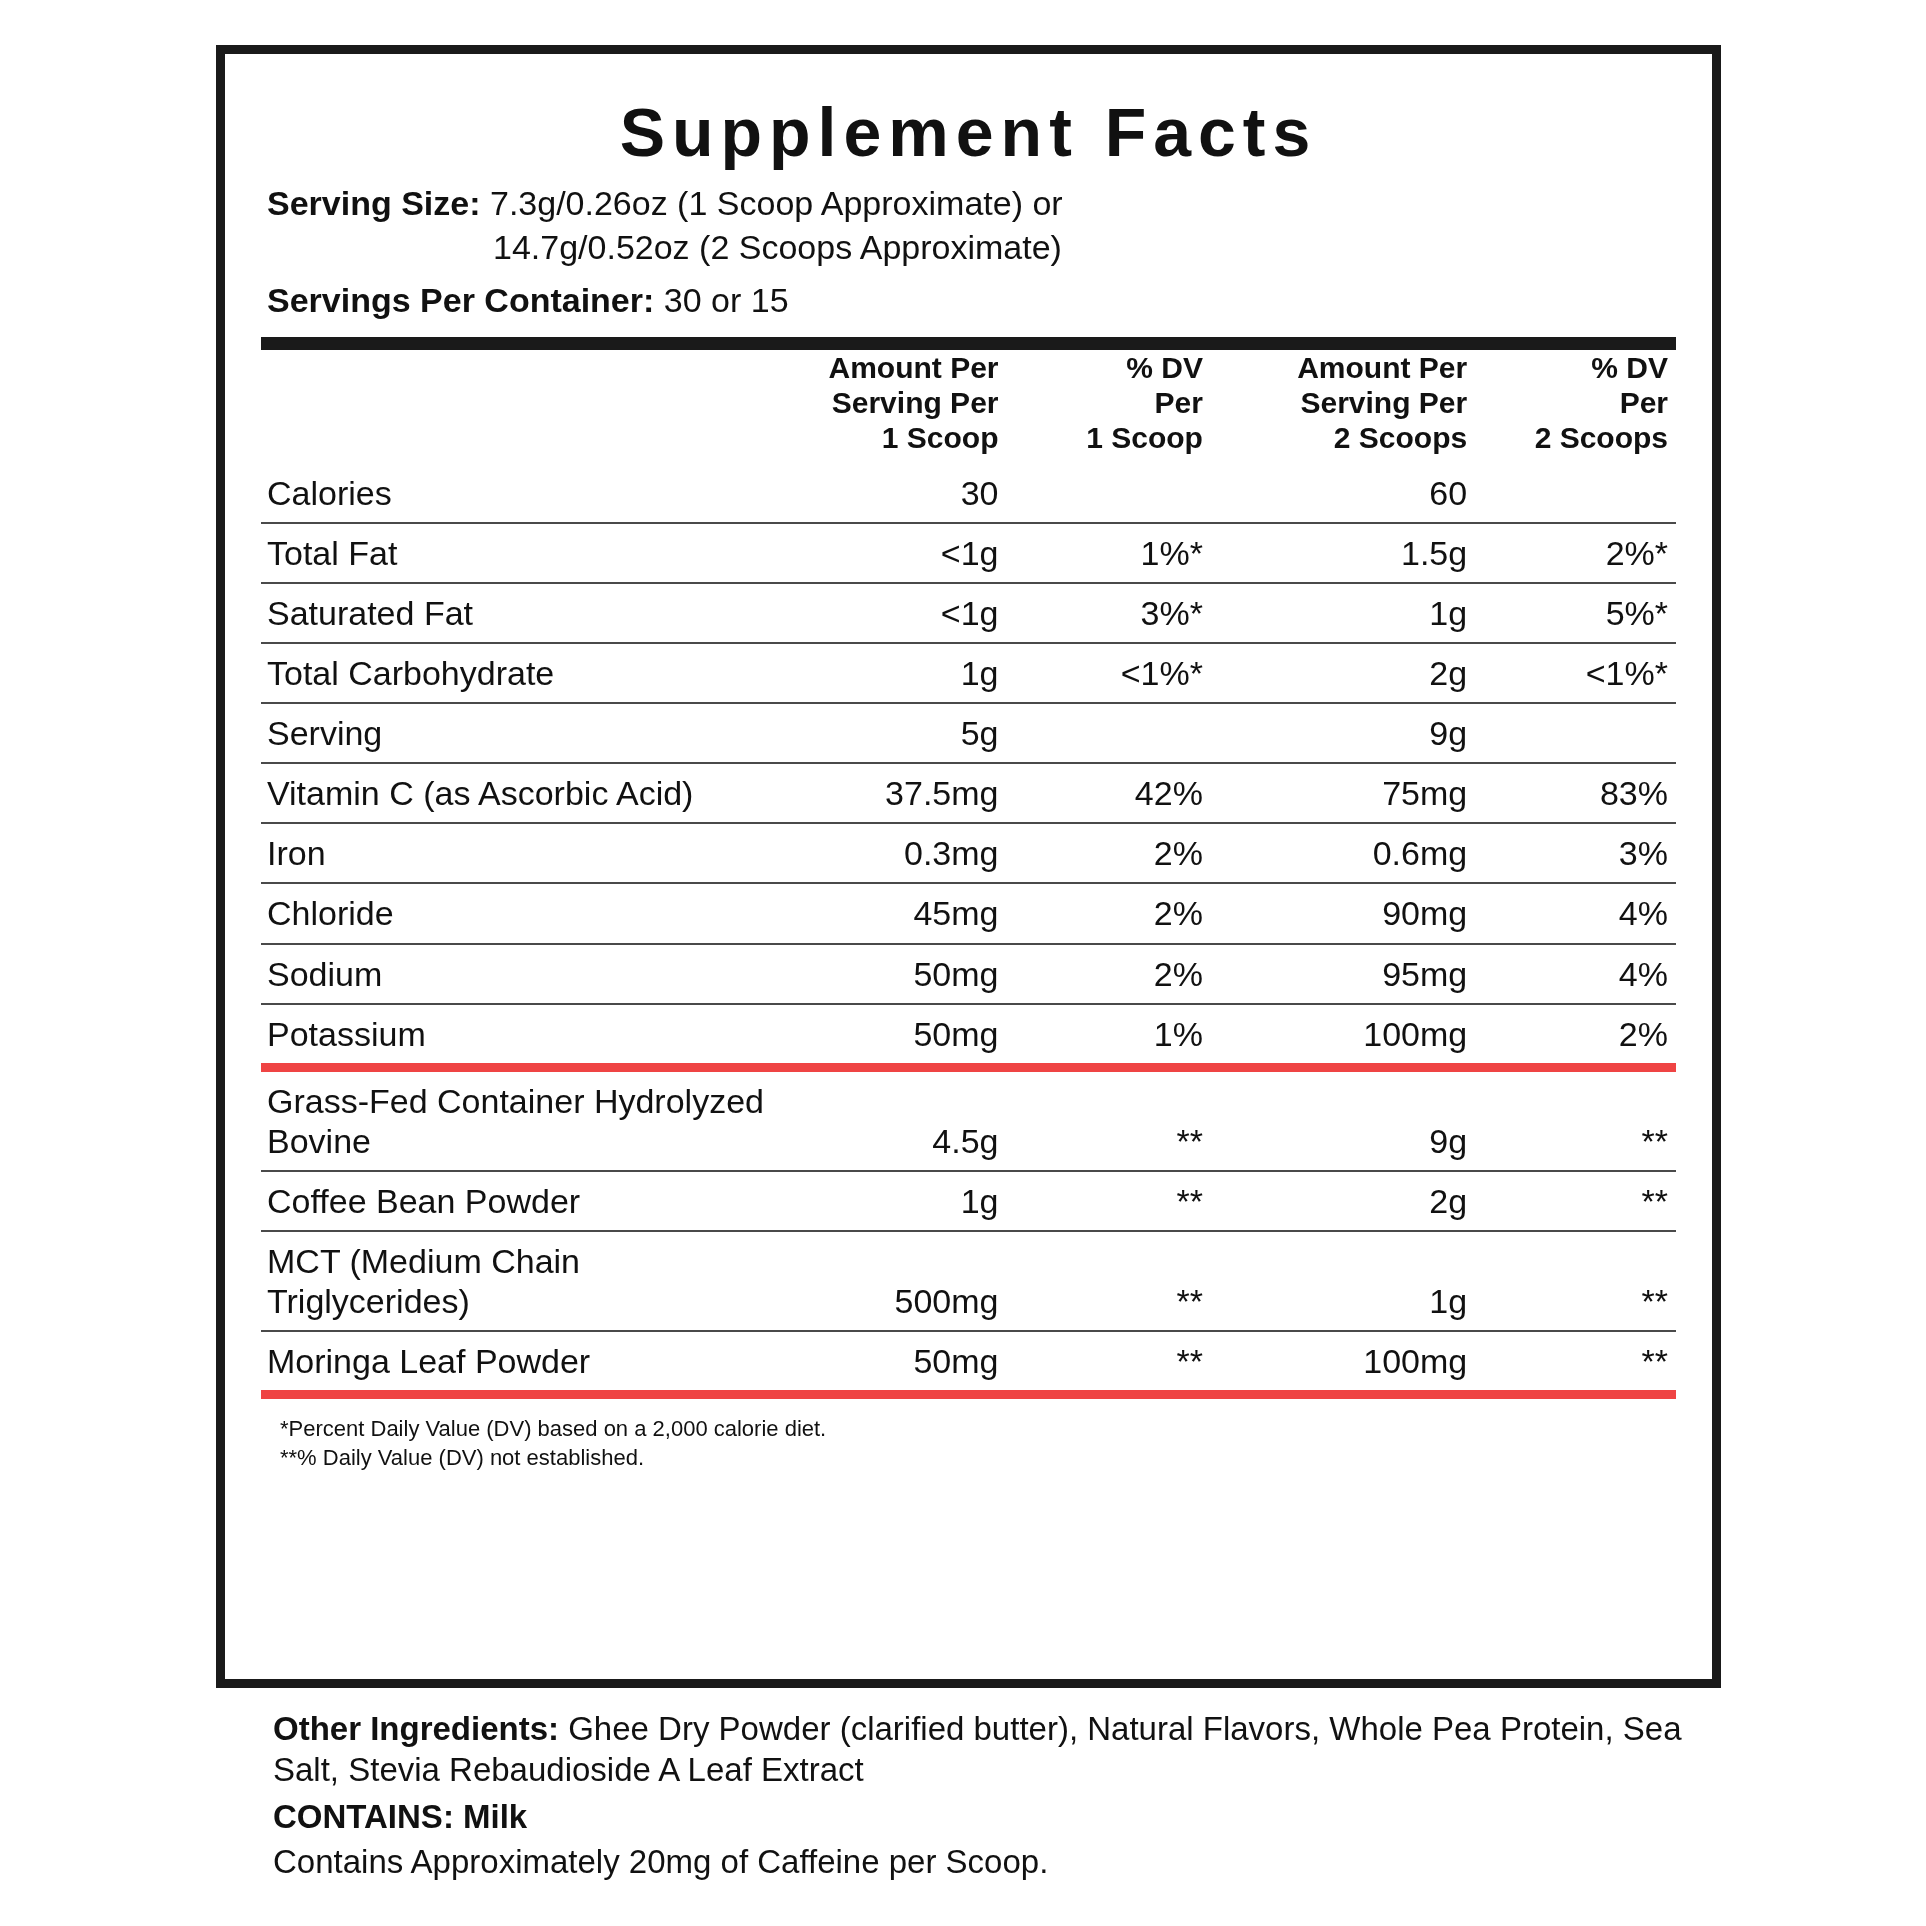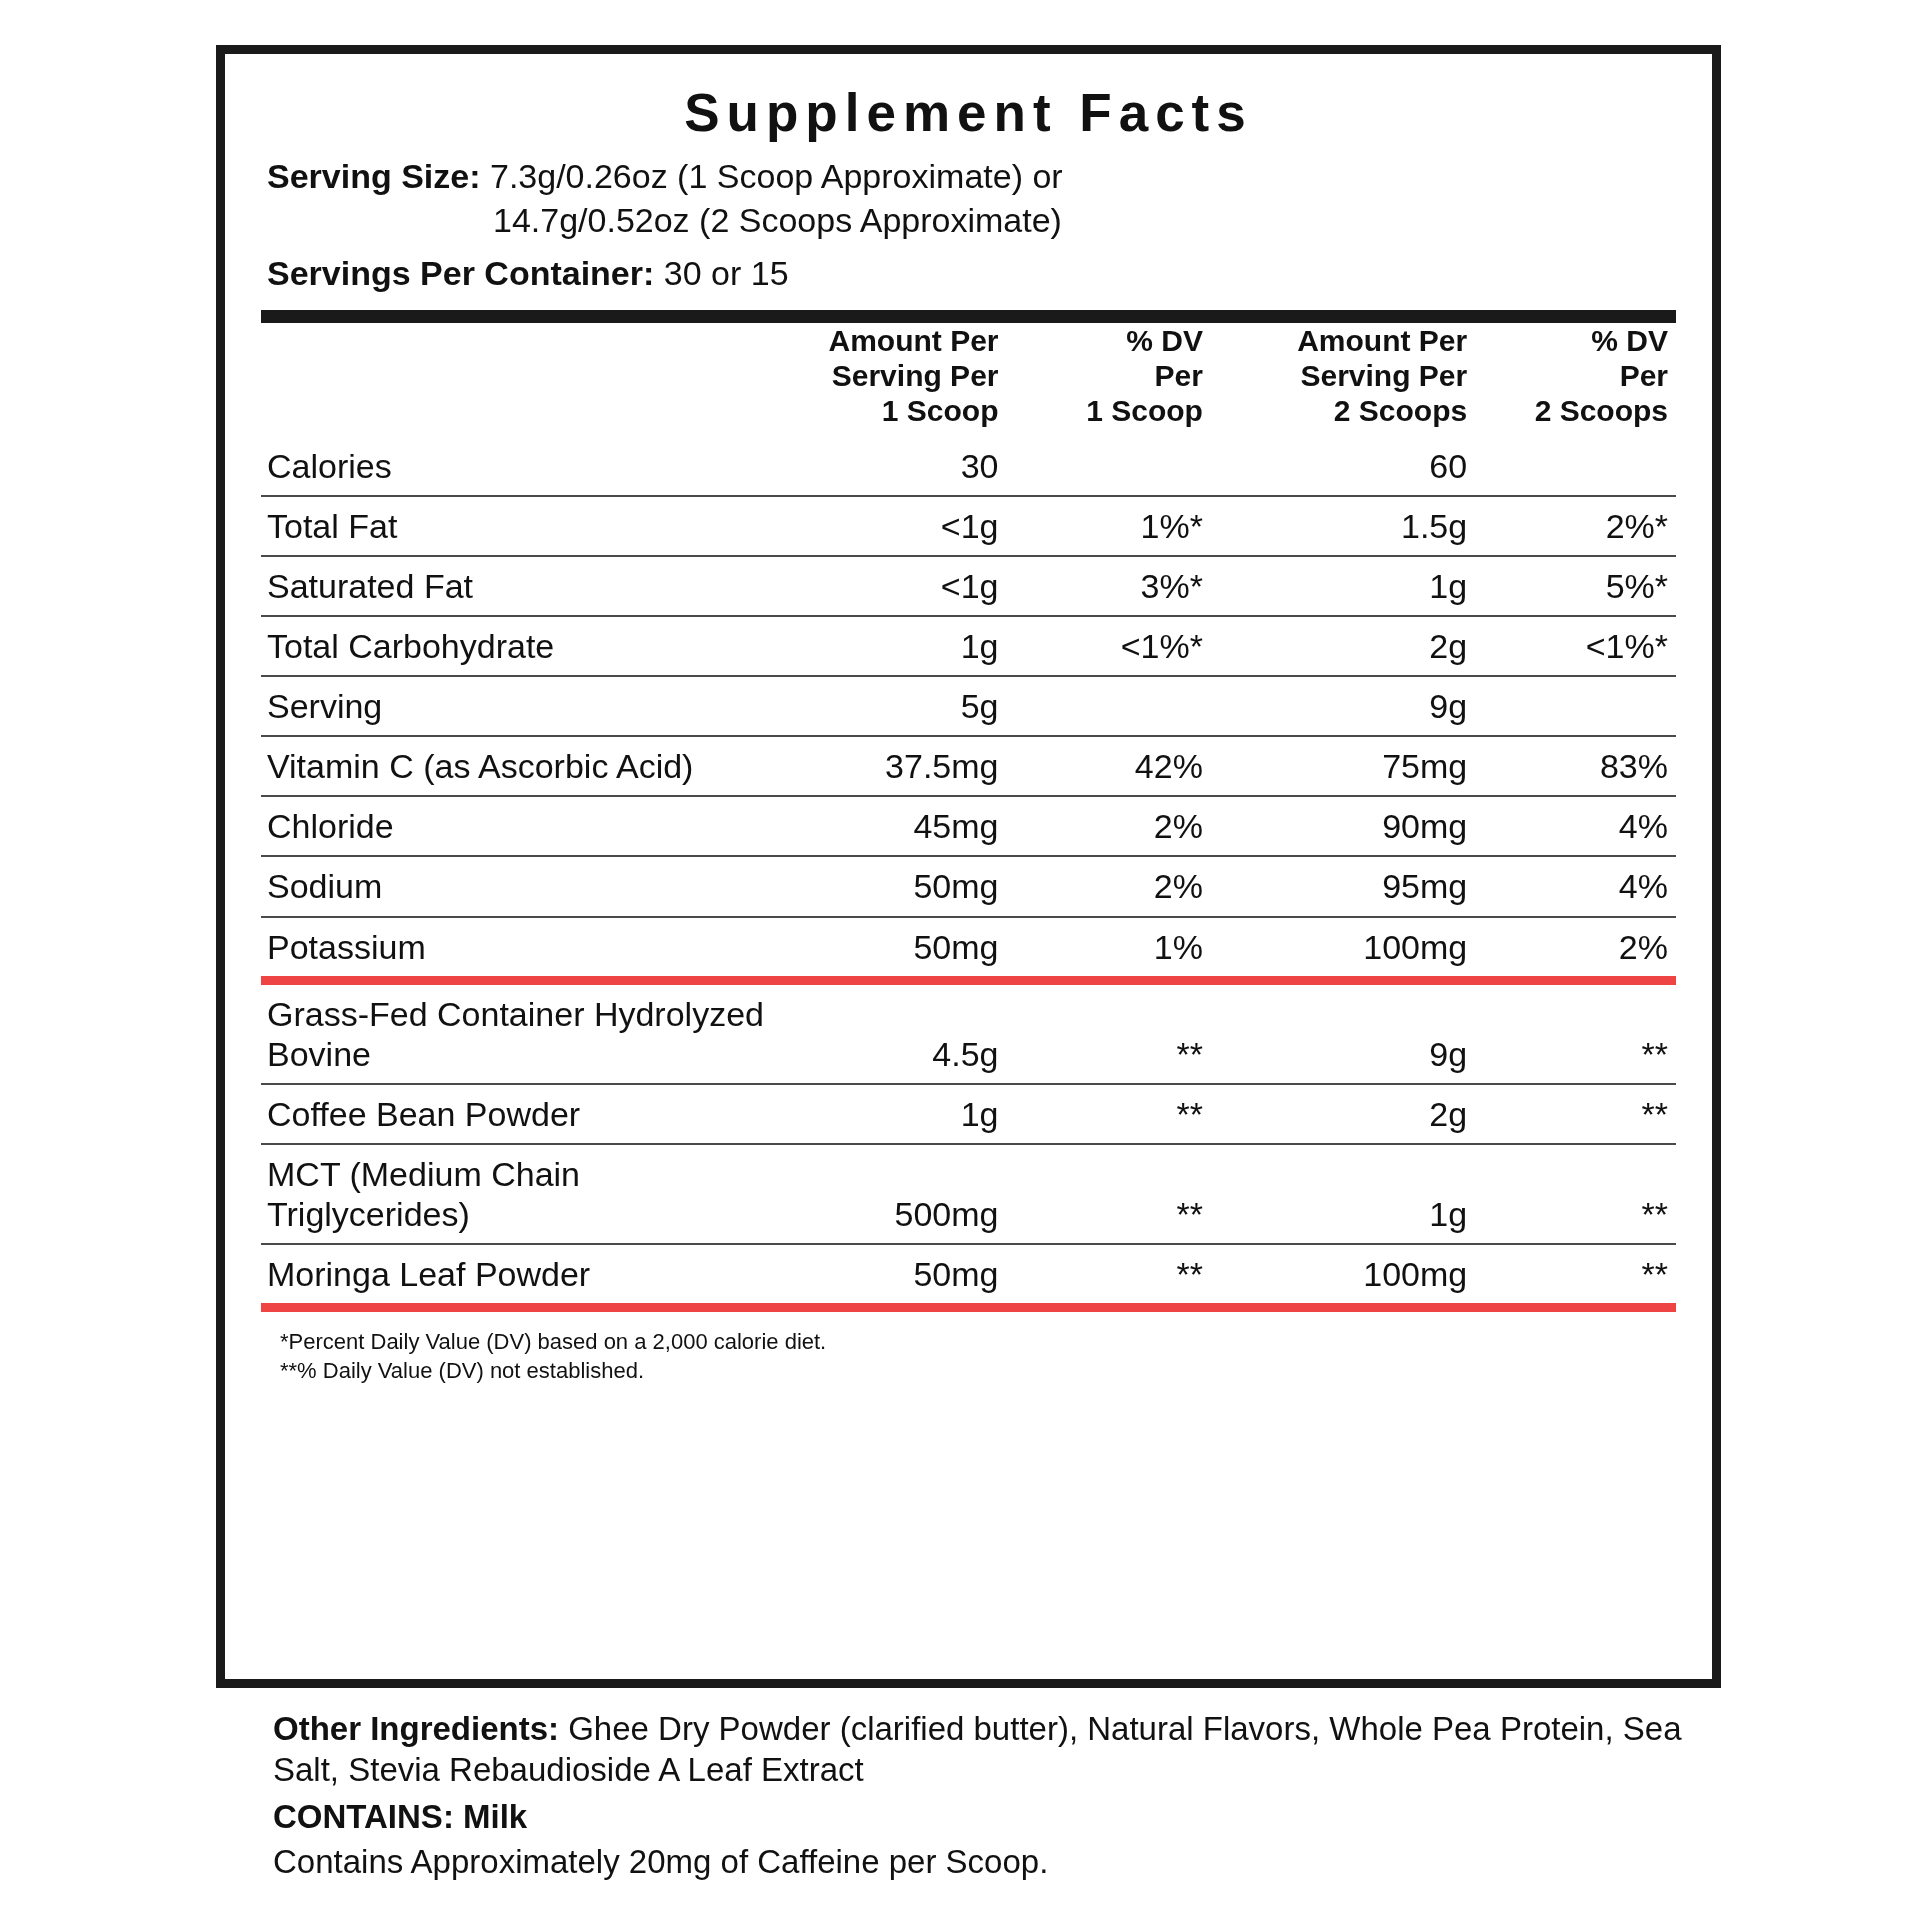--- a/index.html
+++ b/index.html
@@ -31,26 +31,26 @@
     border: 9px solid #1a1a1a;
     box-sizing: border-box;
     background: #ffffff;
   }
   .panel-inner {
     padding: 22px 36px 0 36px;
   }
 
   
   .sf-title {
-    font-size: 53px;
+    font-size: 68px;
     font-weight: bold;
     letter-spacing: 7px;
     line-height: 1.0;
     text-align: center;
-    margin: 10px 0 16px 0;
+    margin: 22px 0 16px 0;
     white-space: nowrap;
   }
 
   
   .serving-block {
     font-size: 34px;
     line-height: 1.28;
     margin-left: 6px;
   }
   .serving-block .lbl { font-weight: bold; }
@@ -213,20 +213,27 @@
               <td class="col-d2"></td>
             </tr>
             <tr>
               <td class="col-name">Vitamin C (as Ascorbic Acid)</td>
               <td class="col-a1">37.5mg</td>
               <td class="col-d1">42%</td>
               <td class="col-a2">75mg</td>
               <td class="col-d2">83%</td>
             </tr>
             <tr>
+              <td class="col-name">Iron</td>
+              <td class="col-a1">0.3mg</td>
+              <td class="col-d1">2%</td>
+              <td class="col-a2">0.6mg</td>
+              <td class="col-d2">3%</td>
+            </tr>
+            <tr>
               <td class="col-name">Chloride</td>
               <td class="col-a1">45mg</td>
               <td class="col-d1">2%</td>
               <td class="col-a2">90mg</td>
               <td class="col-d2">4%</td>
             </tr>
             <tr>
               <td class="col-name">Sodium</td>
               <td class="col-a1">50mg</td>
               <td class="col-d1">2%</td>

